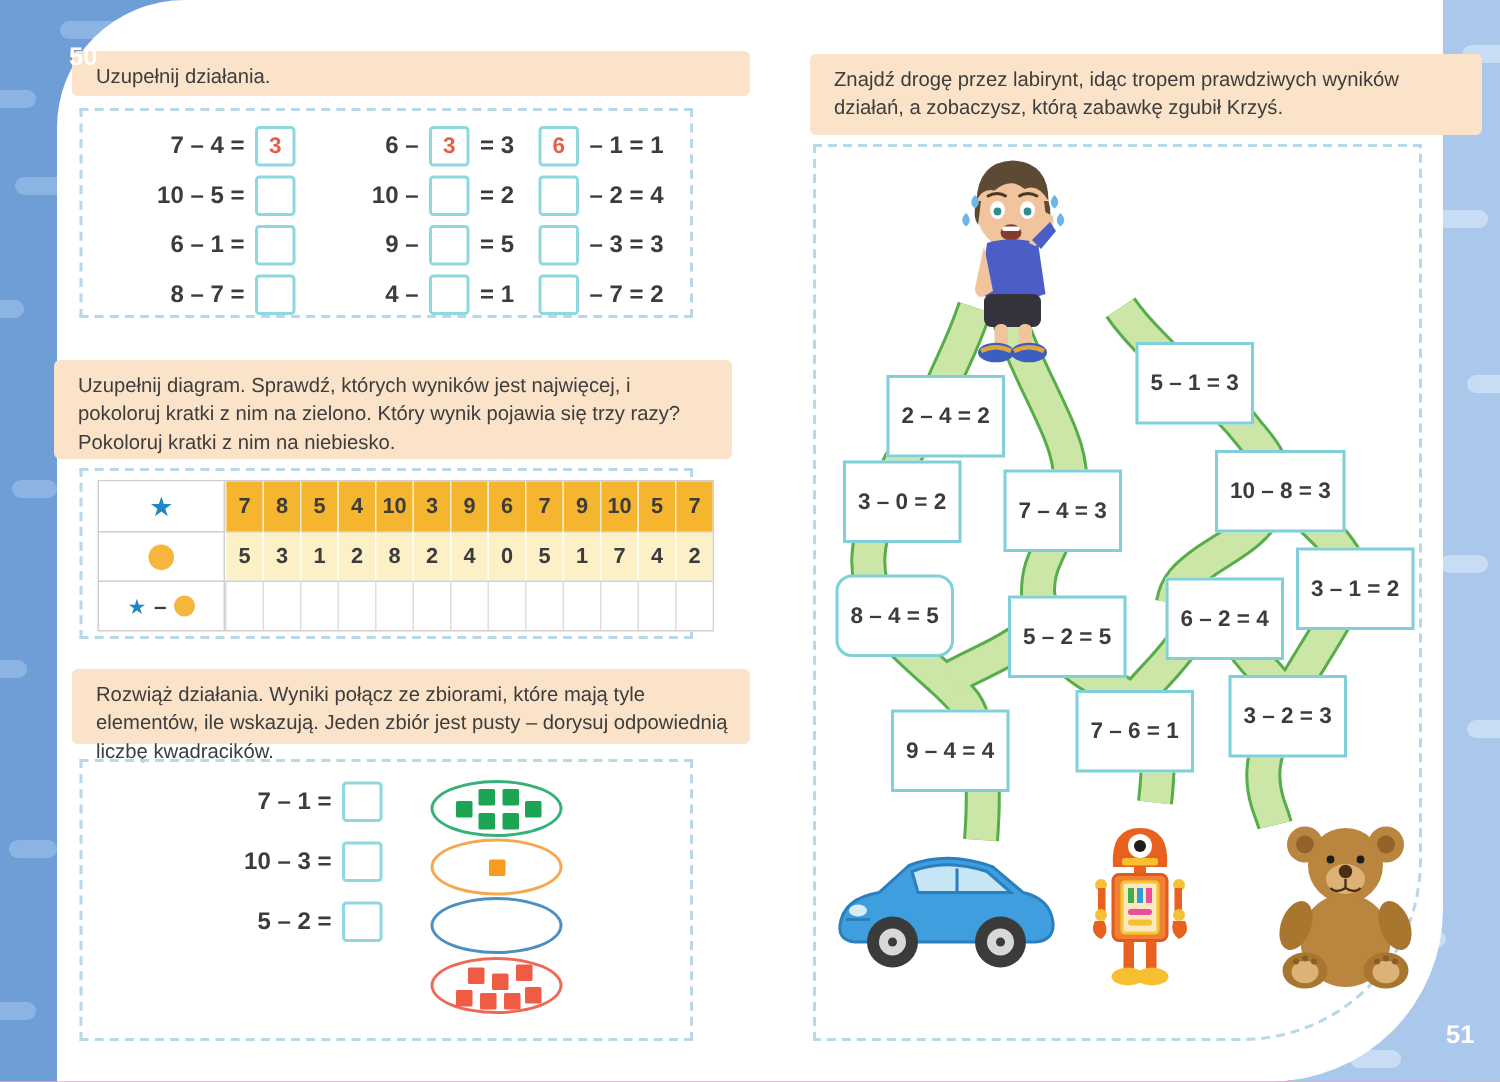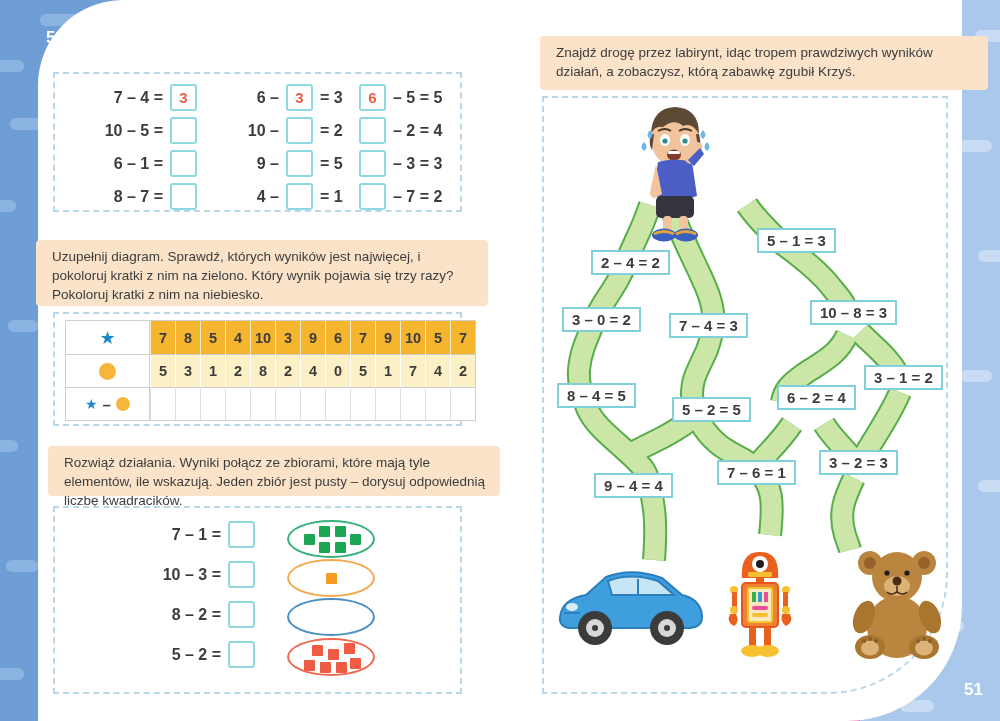--- a/index.html
+++ b/index.html
@@ -64,21 +64,21 @@
   .set.green{border:2px solid #35b27a;}
   .set.orange{border:2px solid #f5a94f;}
   .set.blue{border:2px solid #4a90c5;}
   .set.red{border:2px solid #ef6a55;}
   .sq{position:absolute;width:11px;height:11px;border-radius:1px;}
 
   
   .mazebox{position:absolute;left:542px;top:96px;width:406px;height:598px;
     border:2px dashed #b8d8ea;border-bottom-right-radius:120px;box-sizing:border-box;}
   .maze-svg{position:absolute;left:0;top:0;}
-  .mbox{position:absolute;background:#fff;border:2px solid #7fd0da;padding:2px 8px;
+  .mbox{position:absolute;background:#fff;border:2px solid #7fd0da;padding:17px 8px;
     font-weight:bold;font-size:15px;color:#3c3c3c;white-space:nowrap;z-index:4;}
   .sprite{position:absolute;z-index:4;}
 </style>
 </head>
 <body>
 
 <div class="sheet">
 
   <div class="corner-tl"></div>
   <div class="strip-left"></div>
@@ -100,20 +100,23 @@
   <div class="pill l" style="left:978px;top:480px;width:30px;height:12px;"></div>
   <div class="pill l" style="left:930px;top:620px;width:34px;height:12px;"></div>
   <div class="pill l" style="left:900px;top:700px;width:34px;height:12px;"></div>
 
   <div class="page-white"></div>
   <div class="pagenum" id="pn-left">50</div>
   <div class="pagenum" id="pn-right">51</div>
 
   <div class="content">
 
+    <div class="banner" style="left:48px;top:34px;width:452px;height:30px;">
+      <span>Uzupełnij działania.</span>
+    </div>
 
     <div class="dbox" style="left:53px;top:72px;width:409px;height:140px;">
       <div class="ex1col c1" style="left:42px;top:10px;">
           <div class="eqrow">
             <span class="eqtext pre">7 – 4 =</span>
             <div class="ansbox">
               <span class="ansval">3</span>
             </div>
           </div>
           <div class="eqrow">
@@ -163,21 +166,21 @@
               <span class="ansval"></span>
             </div>
             <span class="eqtext">= 1</span>
           </div>
         </div>
       <div class="ex1col c3" style="left:304px;top:10px;">
           <div class="eqrow">
             <div class="ansbox">
               <span class="ansval">6</span>
             </div>
-            <span class="eqtext">– 5 = 5</span>
+            <span class="eqtext">– 1 = 1</span>
           </div>
           <div class="eqrow">
             <div class="ansbox">
               <span class="ansval"></span>
             </div>
             <span class="eqtext">– 2 = 4</span>
           </div>
           <div class="eqrow">
             <div class="ansbox">
               <span class="ansval"></span>
@@ -271,26 +274,20 @@
     <div class="dbox" style="left:53px;top:506px;width:409px;height:188px;">
       <div class="ex3col" style="left:92px;top:13px;">
           <div class="eqrow">
             <span class="eqtext pre">7 – 1 =</span>
             <div class="ansbox">
               <span class="ansval"></span>
             </div>
           </div>
           <div class="eqrow">
             <span class="eqtext pre">10 – 3 =</span>
-            <div class="ansbox">
-              <span class="ansval"></span>
-            </div>
-          </div>
-          <div class="eqrow">
-            <span class="eqtext pre">8 – 2 =</span>
             <div class="ansbox">
               <span class="ansval"></span>
             </div>
           </div>
           <div class="eqrow">
             <span class="eqtext pre">5 – 2 =</span>
             <div class="ansbox">
               <span class="ansval"></span>
             </div>
           </div>
@@ -351,21 +348,21 @@
           <path d="M310,380 C301,399 294,414 301,437 C304,446 305,448 306,452"></path>
         </g>
       </svg>
 
       <div id="maze-boxes">
           <div class="mbox" style="left: 47px; top: 152px;">2 – 4 = 2</div>
           <div class="mbox" style="left: 213px; top: 130px;">5 – 1 = 3</div>
           <div class="mbox" style="left: 18px; top: 209px;">3 – 0 = 2</div>
           <div class="mbox" style="left: 125px; top: 215px;">7 – 4 = 3</div>
           <div class="mbox" style="left: 266px; top: 202px;">10 – 8 = 3</div>
-          <div class="mbox" style="left: 13px; top: 285px;">8 – 4 = 5</div>
+          <div class="mbox" style="left: 13px; top: 285px; border-radius: 11px;">8 – 4 = 5</div>
           <div class="mbox" style="left: 128px; top: 299px;">5 – 2 = 5</div>
           <div class="mbox" style="left: 233px; top: 287px;">6 – 2 = 4</div>
           <div class="mbox" style="left: 320px; top: 267px;">3 – 1 = 2</div>
           <div class="mbox" style="left: 50px; top: 375px;">9 – 4 = 4</div>
           <div class="mbox" style="left: 173px; top: 362px;">7 – 6 = 1</div>
           <div class="mbox" style="left: 275px; top: 352px;">3 – 2 = 3</div>
         </div>
 
       <svg class="sprite" style="left:66px;top:2px;" width="130" height="142" viewBox="0 0 130 142">
         <ellipse cx="65" cy="40" rx="24" ry="26" fill="#f1c49e"></ellipse>

